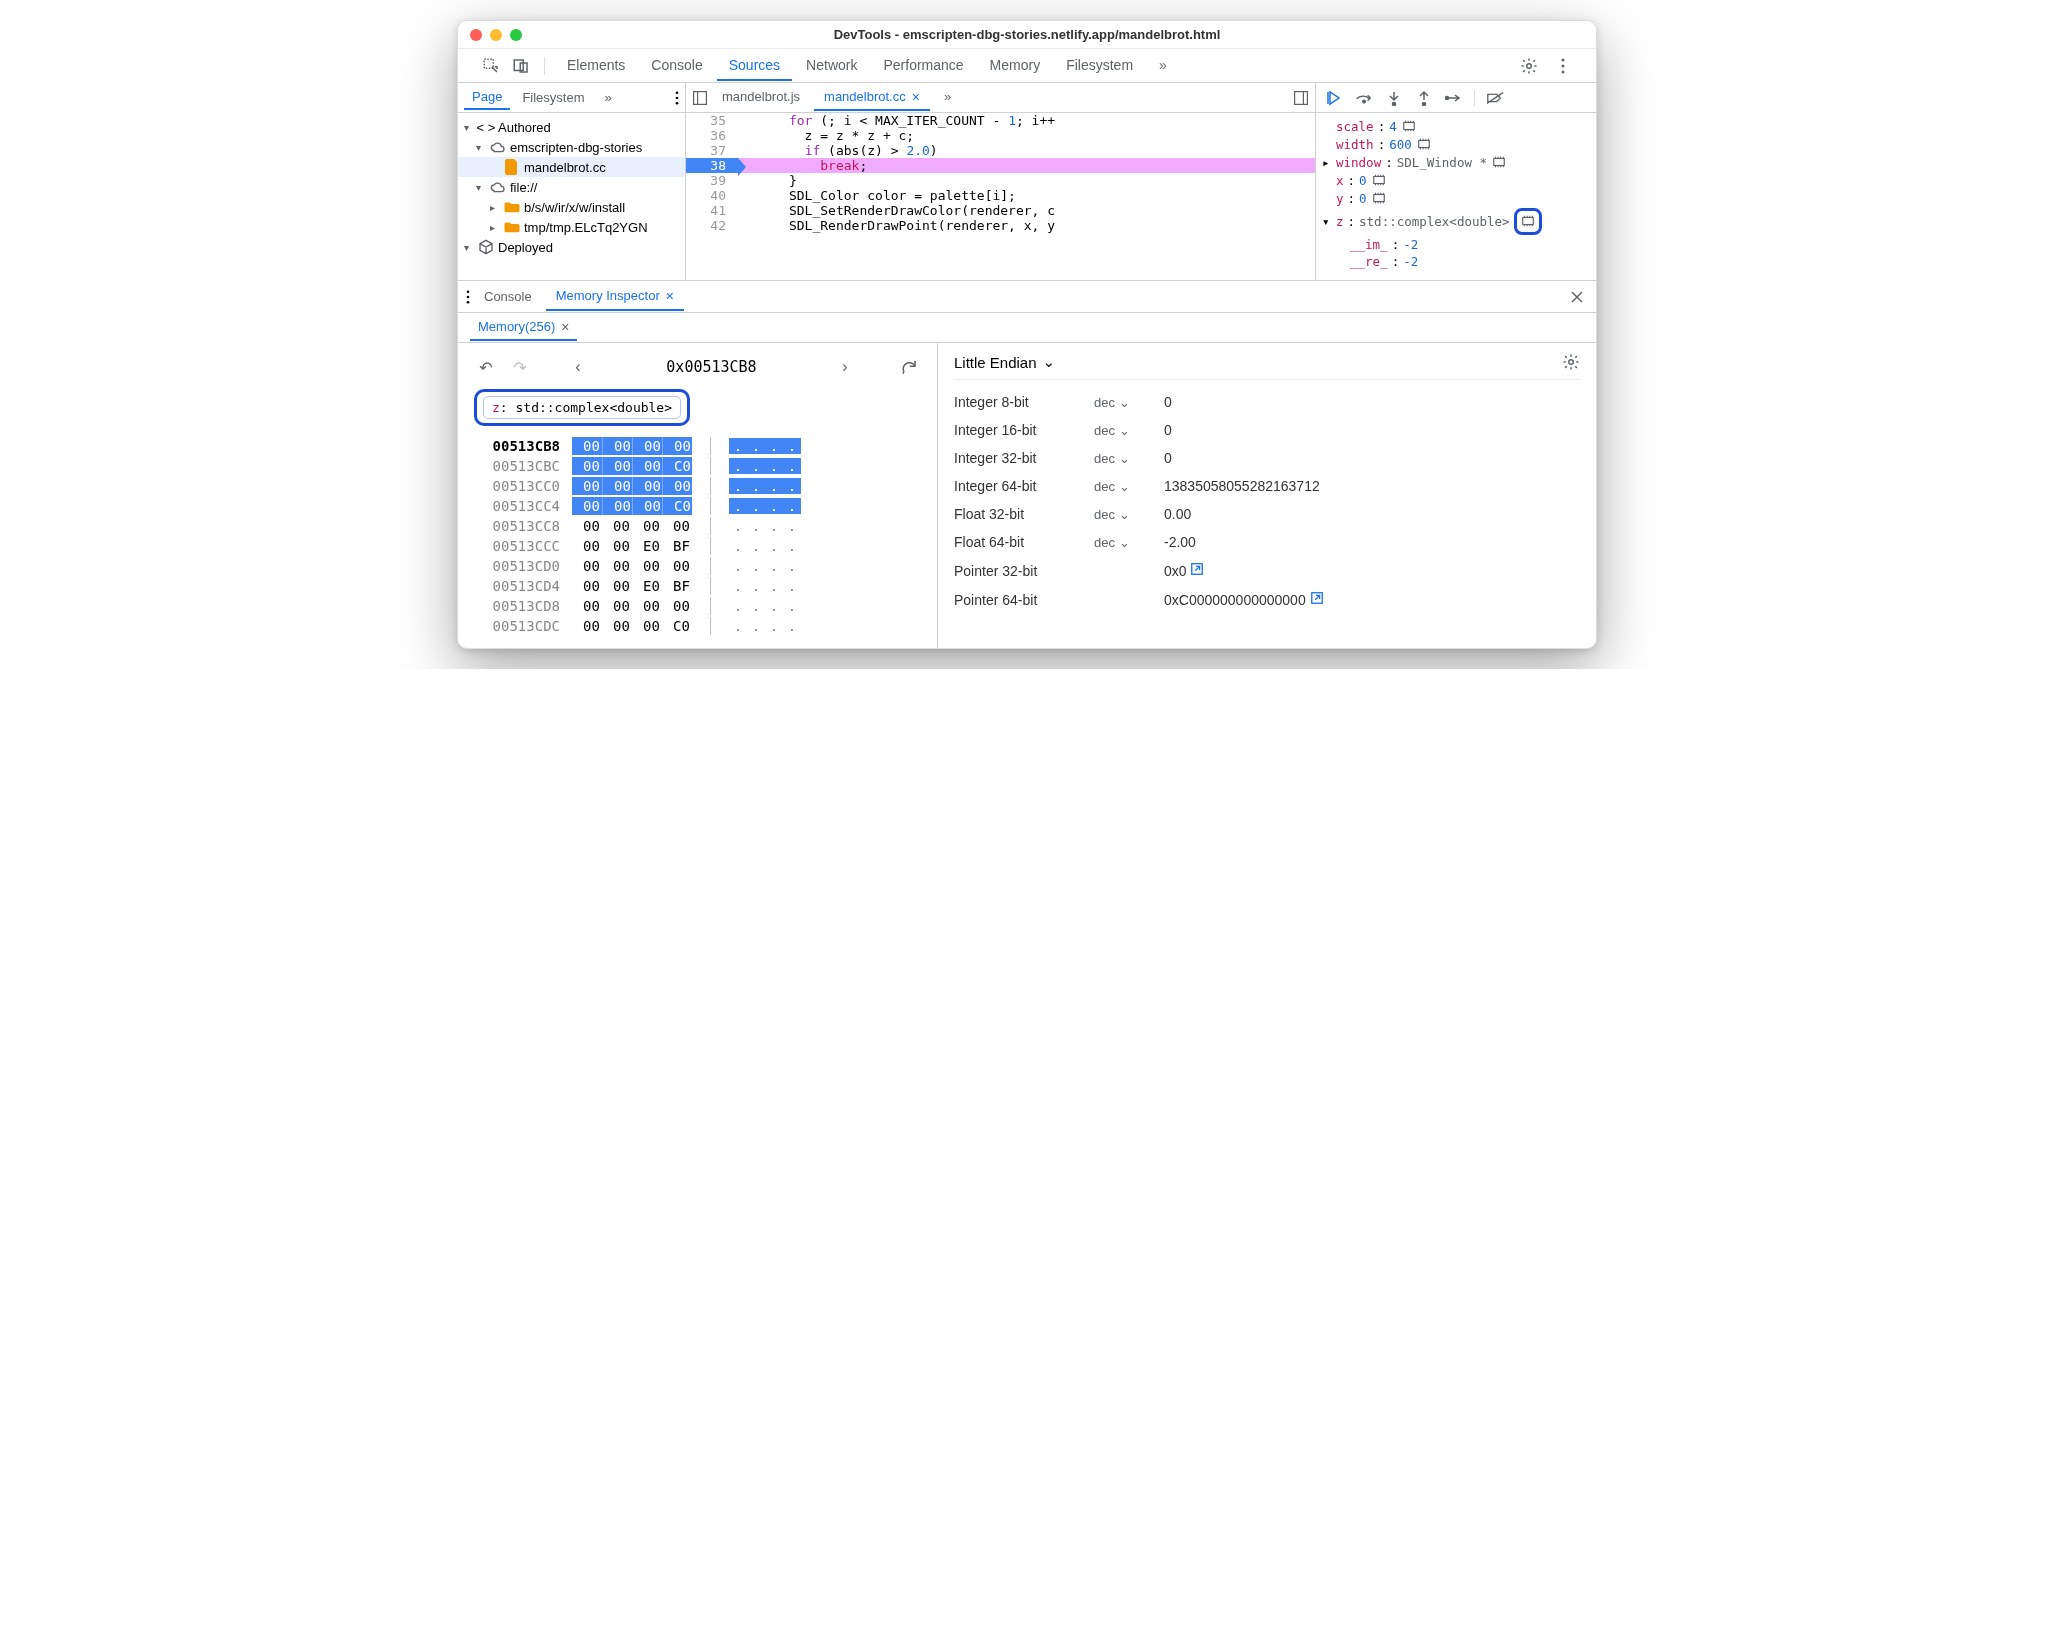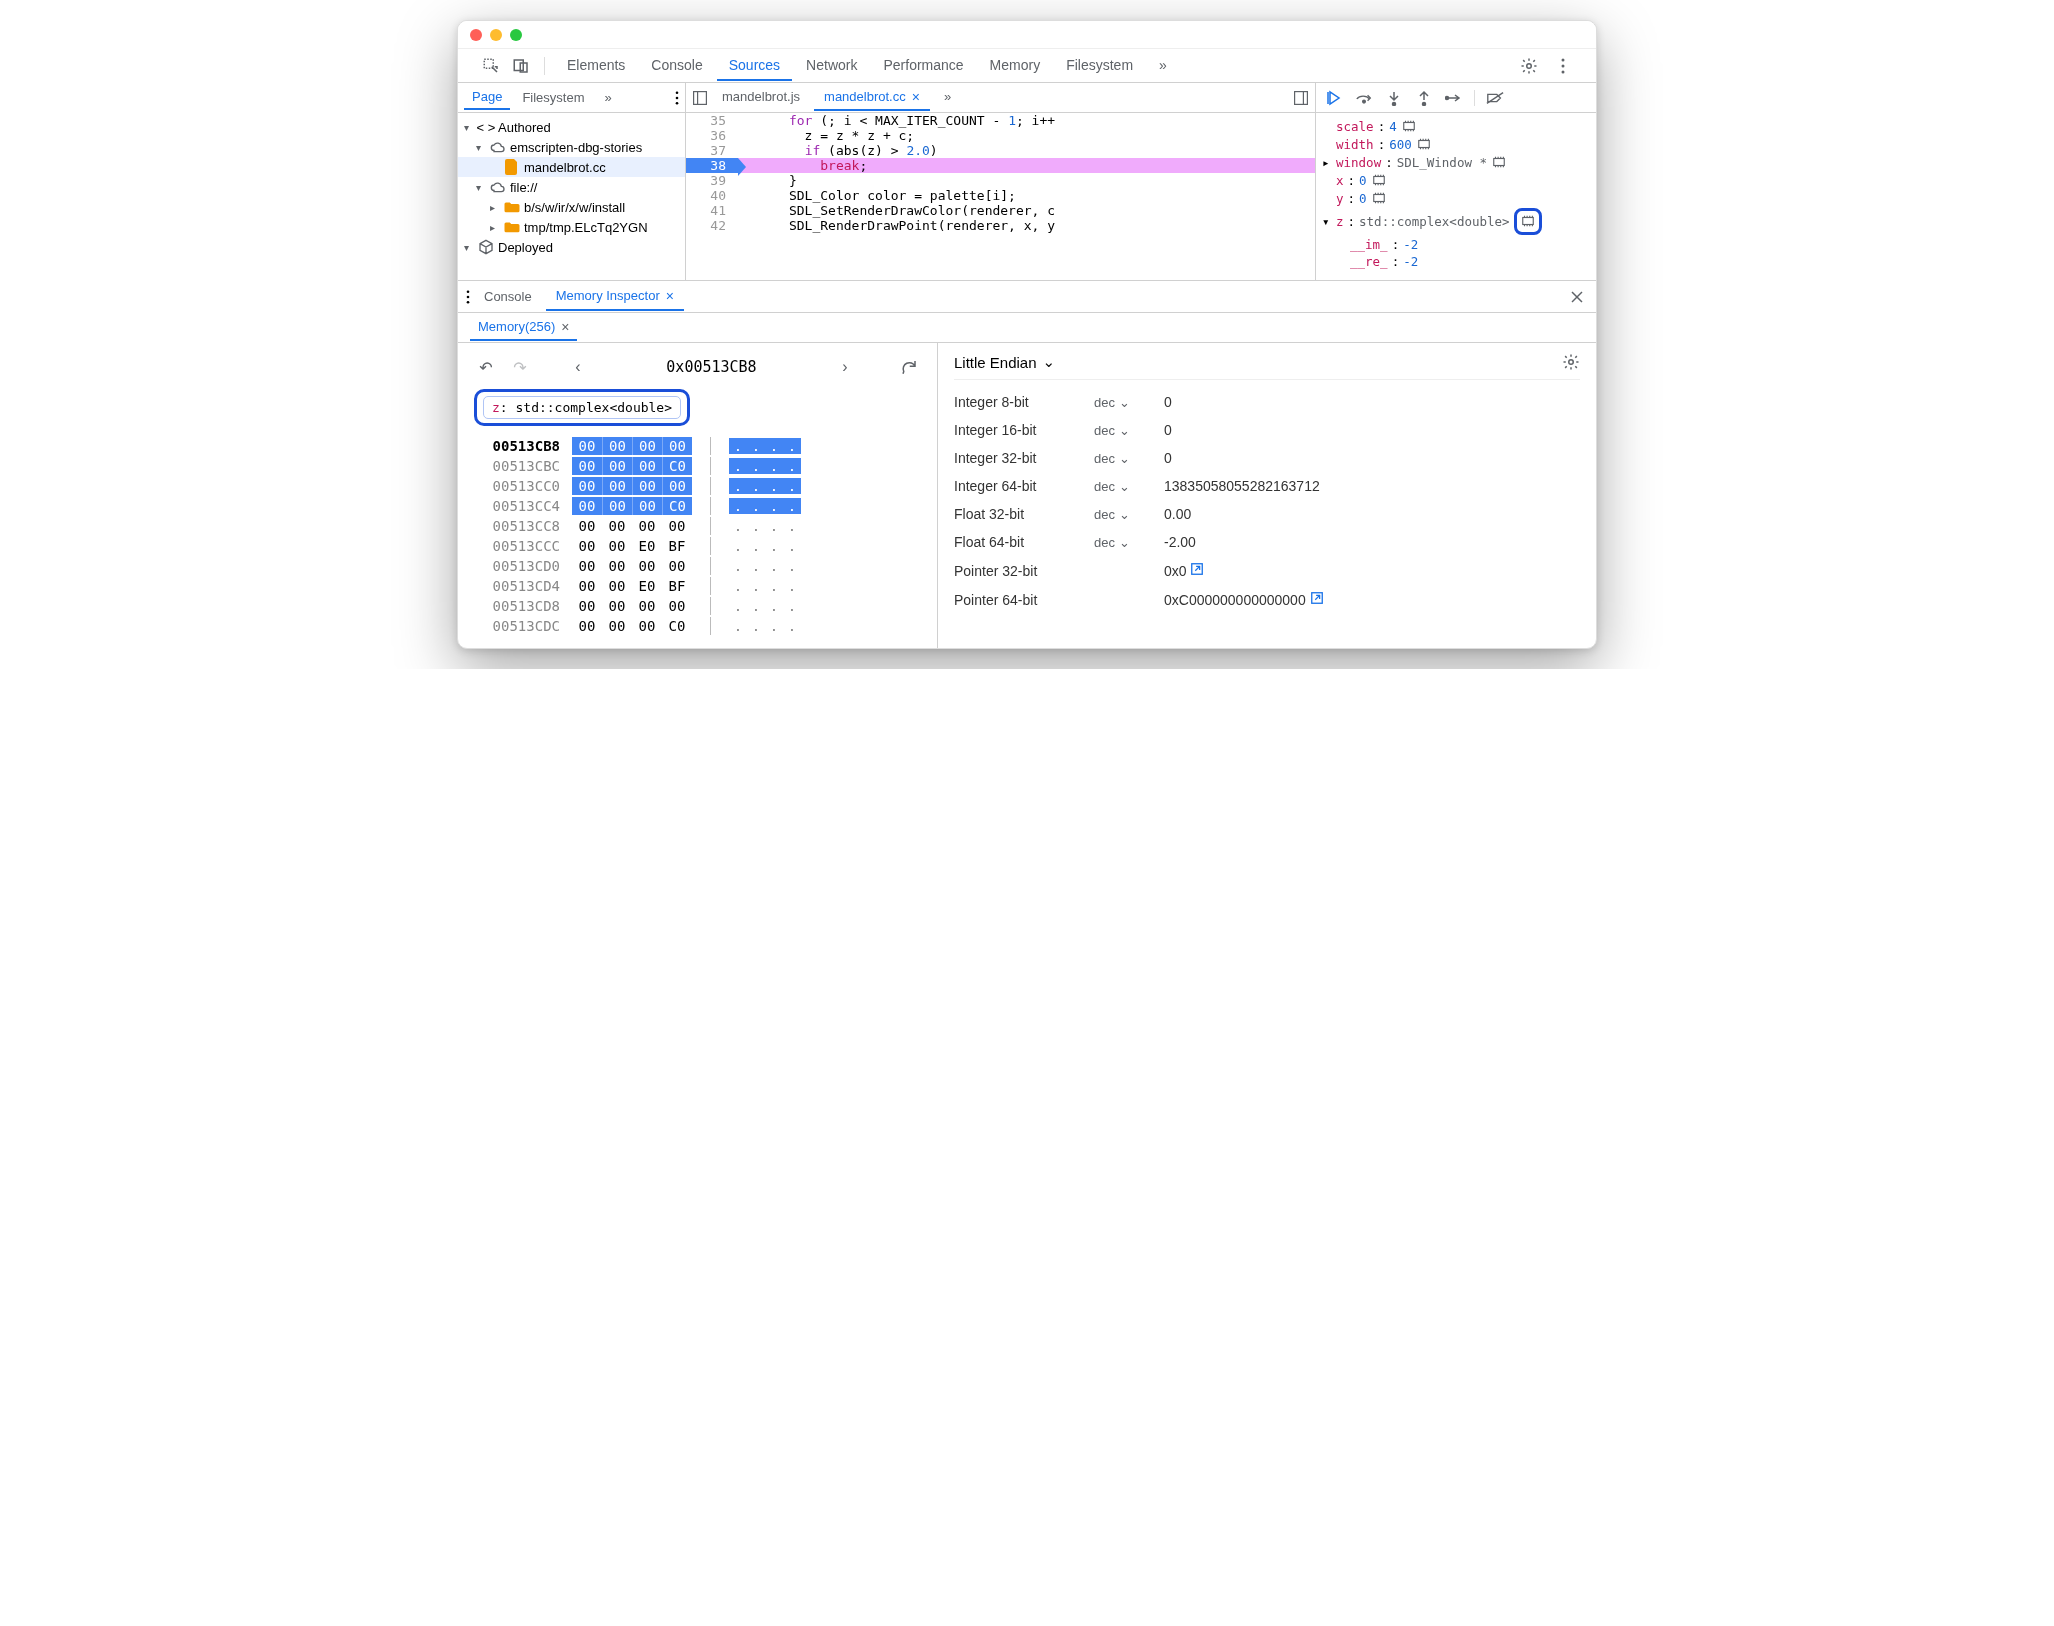--- a/index.html
+++ b/index.html
@@ -114,21 +114,21 @@
 .mem-chip-wrap { margin: 6px 0 10px 0; }
 .mem-chip { display: inline-flex; align-items: center; border: 3px solid #1a4ed8; border-radius: 10px; padding: 4px 6px; }
 .mem-chip-inner { border: 1px solid #b0c5f5; border-radius: 5px; padding: 3px 8px; font-family: Menlo, Consolas, monospace; font-size: 13px; }
 .mem-chip-inner .z { color: #c2185b; }
 
 .hex-table { font-family: Menlo, Consolas, monospace; font-size: 14px; }
 .hex-row { display: flex; align-items: center; gap: 12px; padding: 1px 0; }
 .hex-addr { width: 86px; text-align: right; color: #888; }
 .hex-addr.bold { color: #000; font-weight: 700; }
 .hex-bytes { display: flex; gap: 0; }
-.byte { width: 30px; text-align: center; padding: 1px 0; }
+.byte { width: 30px; text-align: left; padding: 1px 11px; }
 .byte.hl { background: #4285f4; color: #fff; }
 .byte.hl + .byte.hl { border-left: 1px solid rgba(255,255,255,0.3); }
 .hex-sep { width: 1px; background: #bbb; align-self: stretch; margin: 0 6px; }
 .ascii { display: flex; }
 .achar { width: 18px; text-align: center; color: #888; }
 .achar.hl { background: #4285f4; color: #fff; }
 
 .mem-right { flex: 1; padding: 10px 16px; }
 .endian-row { display: flex; align-items: center; border-bottom: 1px solid #eee; padding-bottom: 8px; margin-bottom: 8px; }
 .endian-sel { font-size: 15px; cursor: pointer; display: flex; align-items: center; gap: 6px; }
@@ -146,20 +146,21 @@
 <body>
 
 <div class="window">
 
   <div class="titlebar">
     <div class="traffic">
       <div class="dot red"></div>
       <div class="dot yellow"></div>
       <div class="dot green"></div>
     </div>
+    <div class="title">DevTools - emscripten-dbg-stories.netlify.app/mandelbrot.html</div>
   </div>
 
   <div class="toolbar">
     <div class="icon-btn">
       <svg width="18" height="18" viewBox="0 0 24 24" fill="none" stroke="currentColor" stroke-width="2">
           <rect x="3" y="3" width="12" height="12" stroke-dasharray="2 2"></rect>
           <path d="M13 13l7 7M17 13l3 0 0 3"></path>
         </svg>
     </div>
     <div class="icon-btn">

